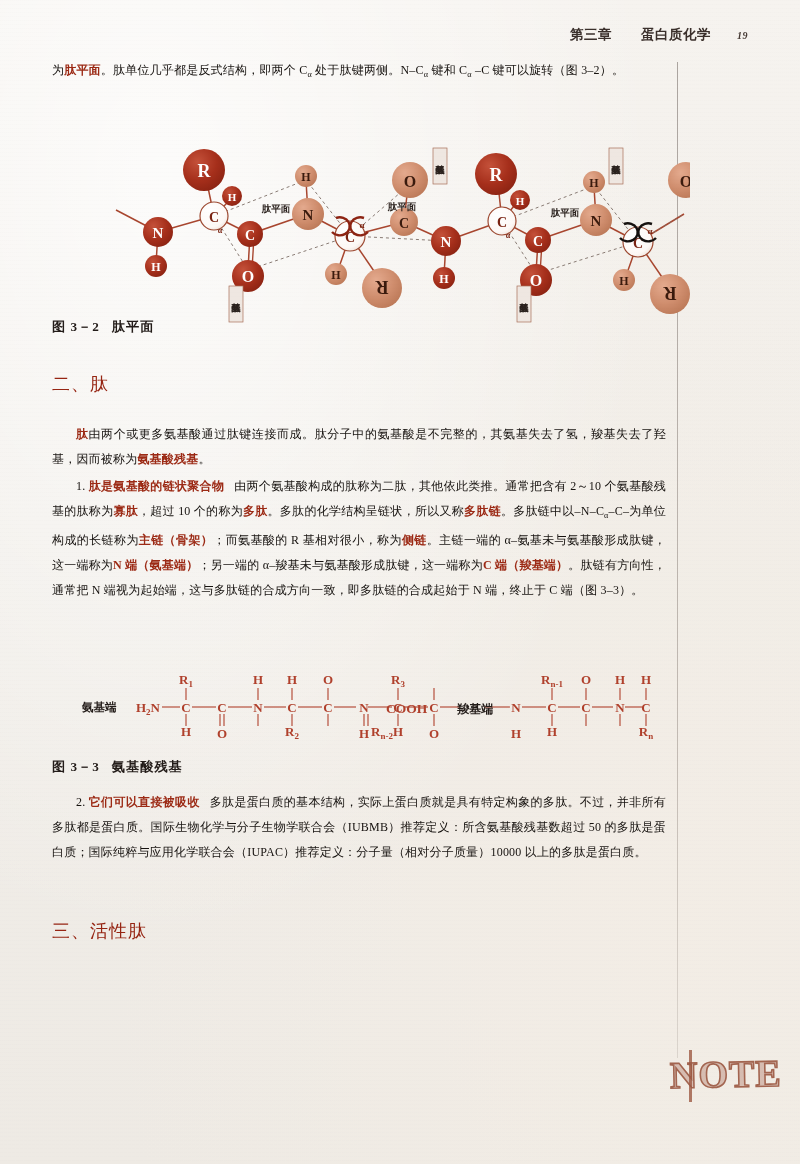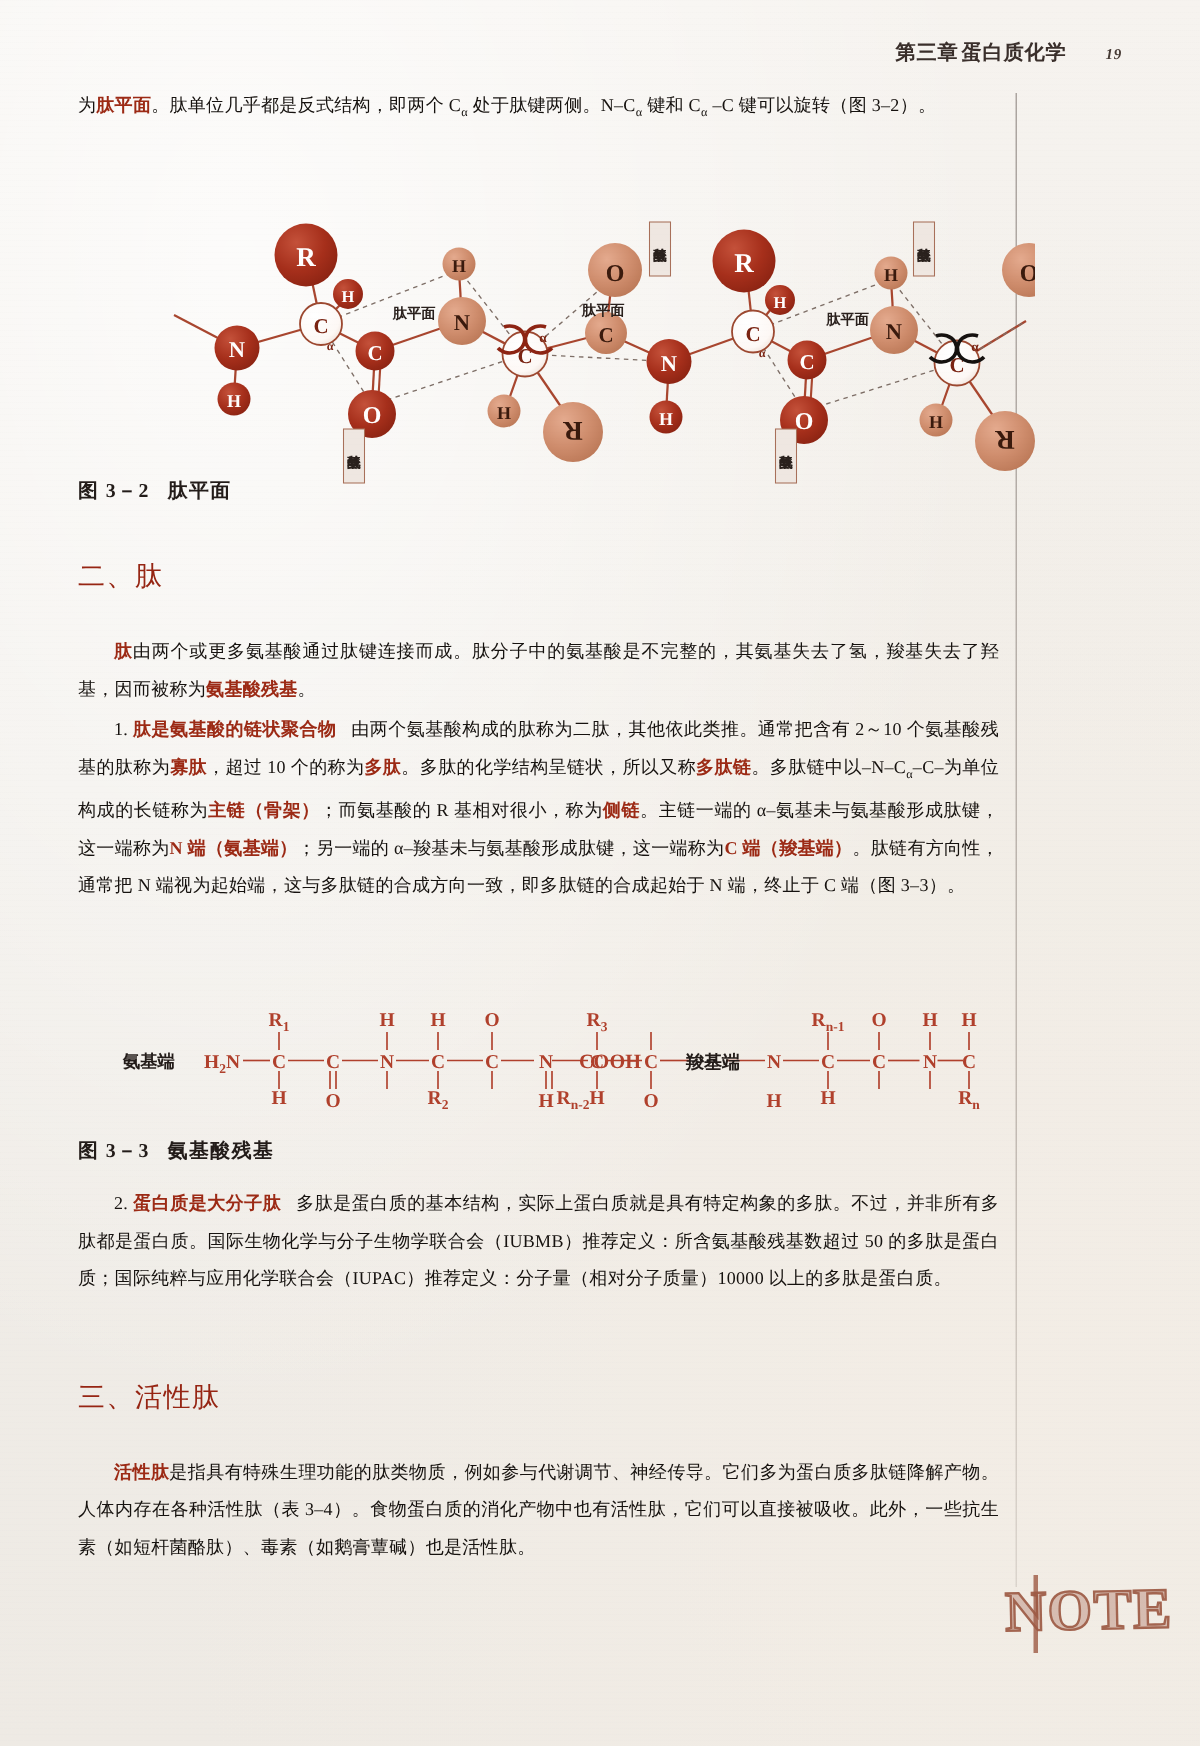--- a/index.html
+++ b/index.html
@@ -36,21 +36,21 @@
     top: 26px;
     right: 52px;
     display: flex;
     align-items: baseline;
     gap: 26px;
     font-size: 13.5px;
     font-weight: bold;
     color: #3a2f2b;
     letter-spacing: .5px;
   }
-  .hdr .chap { display:flex; gap:2px; }
+  .hdr .chap { display:flex; gap:29px; }
   .hdr .pgno { font-size: 10px; color:#463a34;font-style:italic; }
 
   
   .vrule {
     position: absolute;
     left: 677px;
     top: 62px;
     width: 1px;
     height: 996px;
     background: linear-gradient(180deg, rgba(110,100,95,.55), rgba(130,118,110,.42) 70%, rgba(150,140,132,.25));
@@ -475,25 +475,24 @@
     <span style="font-family:'Liberation Serif',serif; font-size:13.5px; font-weight:bold; color:#b0402c;">COOH</span>
     <span style="display:inline-block; width:22px;"></span>
     <span style="font-family:'Liberation Sans',sans-serif; font-size:12px; font-weight:bold; color:#231c19;">羧基端</span>
   </div>
 
   <div class="cap cap3">
     <span>图 3－3</span><span class="gap"></span><span>氨基酸残基</span>
   </div>
 
   <div style="position:absolute; left:52px; top:790px; width:614px;">
-    <p class="txt indent"><span class="num">2.</span>&nbsp;<span class="hl">蛋白质是大分子肽</span>&nbsp;&nbsp;&nbsp;<span>多肽是蛋白质的基本结构，实际上蛋白质就是具有特定构象的多肽。不过，并非所有多肽都是蛋白质。国际生物化学与分子生物学联合会（IUBMB）推荐定义：所含氨基酸残基数超过 50 的多肽是蛋白质；国际纯粹与应用化学联合会（IUPAC）推荐定义：分子量（相对分子质量）10000 以上的多肽是蛋白质。</span></p>
+    <p class="txt indent"><span class="num">2.</span>&nbsp;<span class="hl">它们可以直接被吸收</span>&nbsp;&nbsp;&nbsp;<span>多肽是蛋白质的基本结构，实际上蛋白质就是具有特定构象的多肽。不过，并非所有多肽都是蛋白质。国际生物化学与分子生物学联合会（IUBMB）推荐定义：所含氨基酸残基数超过 50 的多肽是蛋白质；国际纯粹与应用化学联合会（IUPAC）推荐定义：分子量（相对分子质量）10000 以上的多肽是蛋白质。</span></p>
   </div>
 
   <div style="position:absolute; left:52px; top:903px; width:614px;margin-top:16px;">
     <h2 class="sec">三、活性肽</h2>
     <div class="sp-a"></div>
-    <p class="txt indent"><span class="hl">活性肽</span><span>是指具有特殊生理功能的肽类物质，例如参与代谢调节、神经传导。它们多为蛋白质多肽链降解产物。人体内存在各种活性肽（表 3–4）。食物蛋白质的消化产物中也有活性肽，它们可以直接被吸收。此外，一些抗生素（如短杆菌酪肽）、毒素（如鹅膏蕈碱）也是活性肽。</span></p>
   </div>
 
   <div class="note-bar"></div>
   <div class="note">NOTE</div>
 
 </div>
 
 </body></html>

